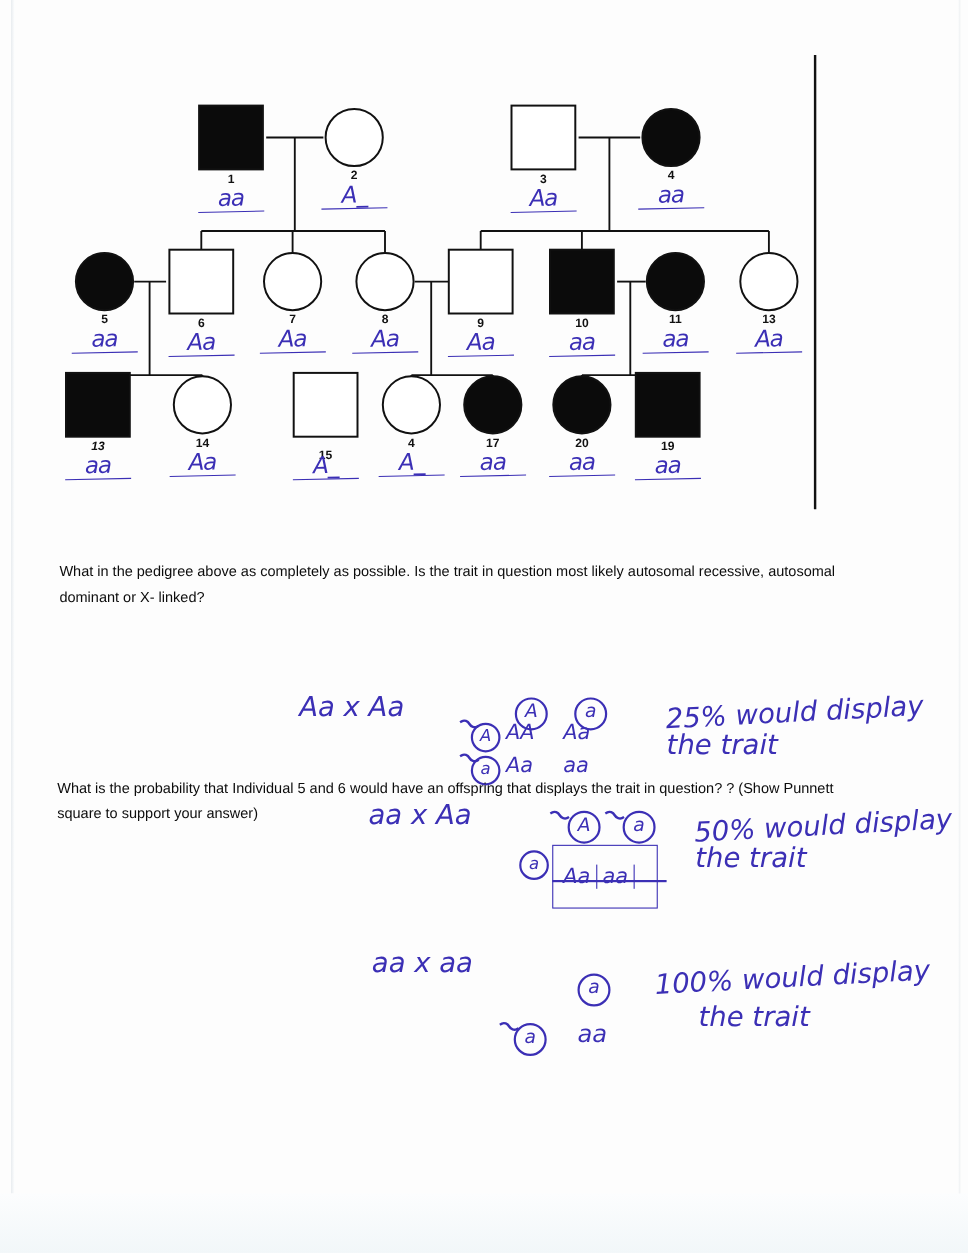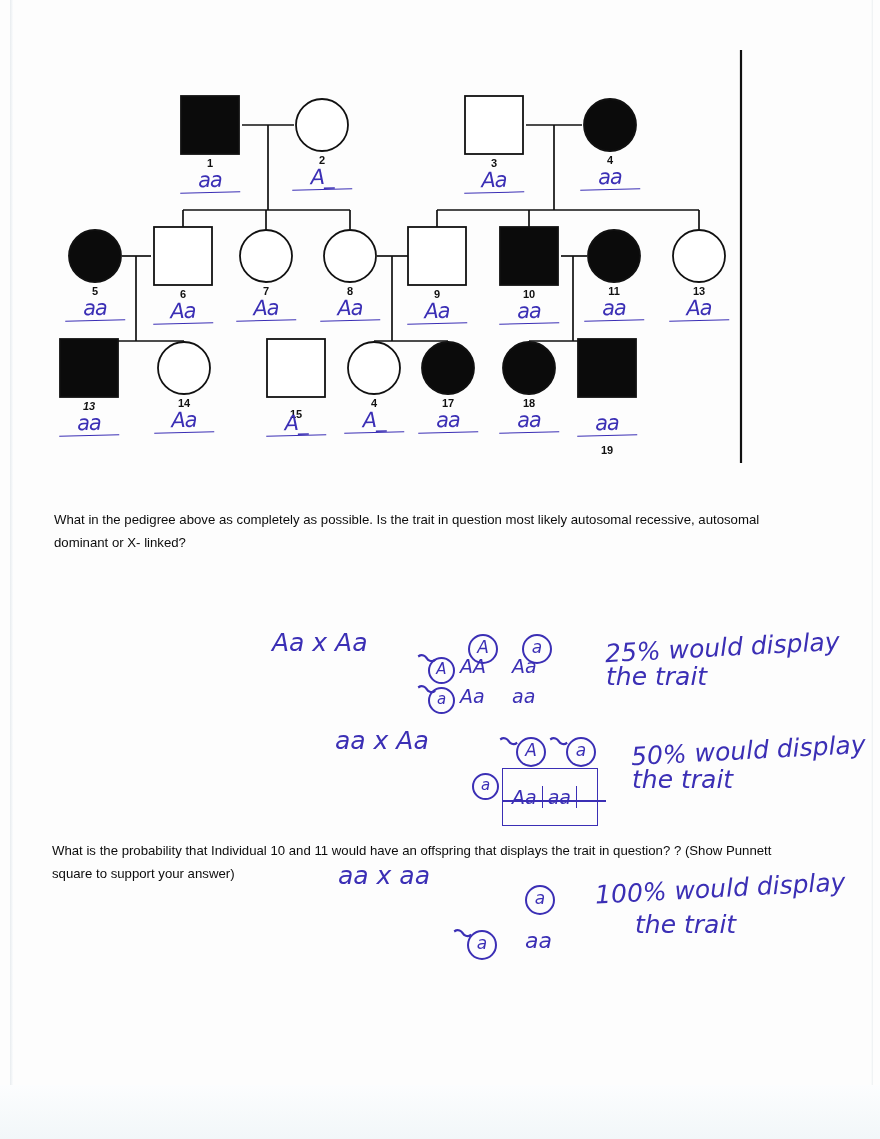--- a/index.html
+++ b/index.html
@@ -210,23 +210,23 @@
         <div class="num" style="left: 74px; top: 400px; font-style: italic;">13</div>
         <div class="geno" style="left: 59px; top: 413px;">aa</div>
         <div class="num" style="left: 169px; top: 397px;">14</div>
         <div class="geno" style="left: 154px; top: 410px;">Aa</div>
         <div class="num" style="left: 281px; top: 408px;">15</div>
         <div class="geno" style="left: 266px; top: 413px;">A_</div>
         <div class="num" style="left: 359px; top: 397px;">4</div>
         <div class="geno" style="left: 344px; top: 410px;">A_</div>
         <div class="num" style="left: 433px; top: 397px;">17</div>
         <div class="geno" style="left: 418px; top: 410px;">aa</div>
-        <div class="num" style="left: 514px; top: 397px;">18</div>
+        <div class="num" style="left: 514px; top: 397px;">20</div>
         <div class="geno" style="left: 499px; top: 410px;">aa</div>
-        <div class="num" style="left: 592px; top: 400px; margin-top: 44px;">19</div>
+        <div class="num" style="left: 592px; top: 400px;">19</div>
         <div class="geno" style="left: 577px; top: 413px;">aa</div>
       </div>
   </div>
 
   <div class="qblock" style="left:54px;top:509px;width:760px;">
     <div class="qtext">What in the pedigree above as completely as possible.  Is the trait in question most likely autosomal recessive, autosomal dominant or X- linked?</div>
   </div>
 
   <div class="ink ink-lg" style="left:272px;top:628px;">Aa x Aa</div>
 
@@ -238,39 +238,39 @@
     <div class="ink" style="left:428px;top:657px;"><span class="circ-s">A</span></div>
     <div class="ink" style="left:428px;top:687px;"><span class="circ-s">a</span></div>
     <div class="ink ink-sm" style="left:460px;top:655px;">AA</div>
     <div class="ink ink-sm" style="left:512px;top:655px;">Aa</div>
     <div class="ink ink-sm" style="left:460px;top:685px;">Aa</div>
     <div class="ink ink-sm" style="left:512px;top:685px;">aa</div>
   </div>
   <div class="ink ink-lg" style="left:605px;top:633px;transform:rotate(-3deg);">25% would display</div>
   <div class="ink ink-lg" style="left:606px;top:662px;">the trait</div>
 
+  <div class="qblock" style="left:52px;top:706px;width:740px;">
+    <div class="qtext">What is the probability that Individual 5 and 6 would have an offspring that displays the trait in question? ? (Show Punnett square to support your answer)</div>
+  </div>
   <div class="ink ink-lg" style="left:335px;top:726px;">aa x Aa</div>
 
   <div>
     <div class="tick" style="left:498px;top:728px;">〜</div>
     <div class="tick" style="left:548px;top:728px;">〜</div>
     <div class="ink" style="left:516px;top:737px;"><span class="circ">A</span></div>
     <div class="ink" style="left:566px;top:737px;"><span class="circ">a</span></div>
     <div class="ink" style="left:472px;top:773px;"><span class="circ-s">a</span></div>
     <div class="pbox" style="left:502px;top:768px;">
       <span>Aa</span><span class="divider">aa</span><span class="divider">&nbsp;</span>
     </div>
     <div class="underline-hand" style="left:502px;top:800px;width:104px;"></div>
   </div>
   <div class="ink ink-lg" style="left:631px;top:736px;transform:rotate(-3deg);">50% would display</div>
   <div class="ink ink-lg" style="left:632px;top:765px;">the trait</div>
 
-  <div class="qblock" style="left:52px;top:840px;width:745px;">
-    <div class="qtext">What is the probability that Individual 10 and 11 would have an offspring that displays the trait in question? ? (Show Punnett square to support your answer)</div>
-  </div>
   <div class="ink ink-lg" style="left:338px;top:861px;">aa x aa</div>
 
   <div>
     <div class="tick" style="left:452px;top:920px;">〜</div>
     <div class="ink" style="left:525px;top:885px;"><span class="circ">a</span></div>
     <div class="ink" style="left:467px;top:930px;"><span class="circ">a</span></div>
     <div class="ink ink-md" style="left:525px;top:928px;">aa</div>
   </div>
   <div class="ink ink-lg" style="left:595px;top:874px;transform:rotate(-3deg);">100% would display</div>
   <div class="ink ink-lg" style="left:635px;top:910px;">the trait</div>

